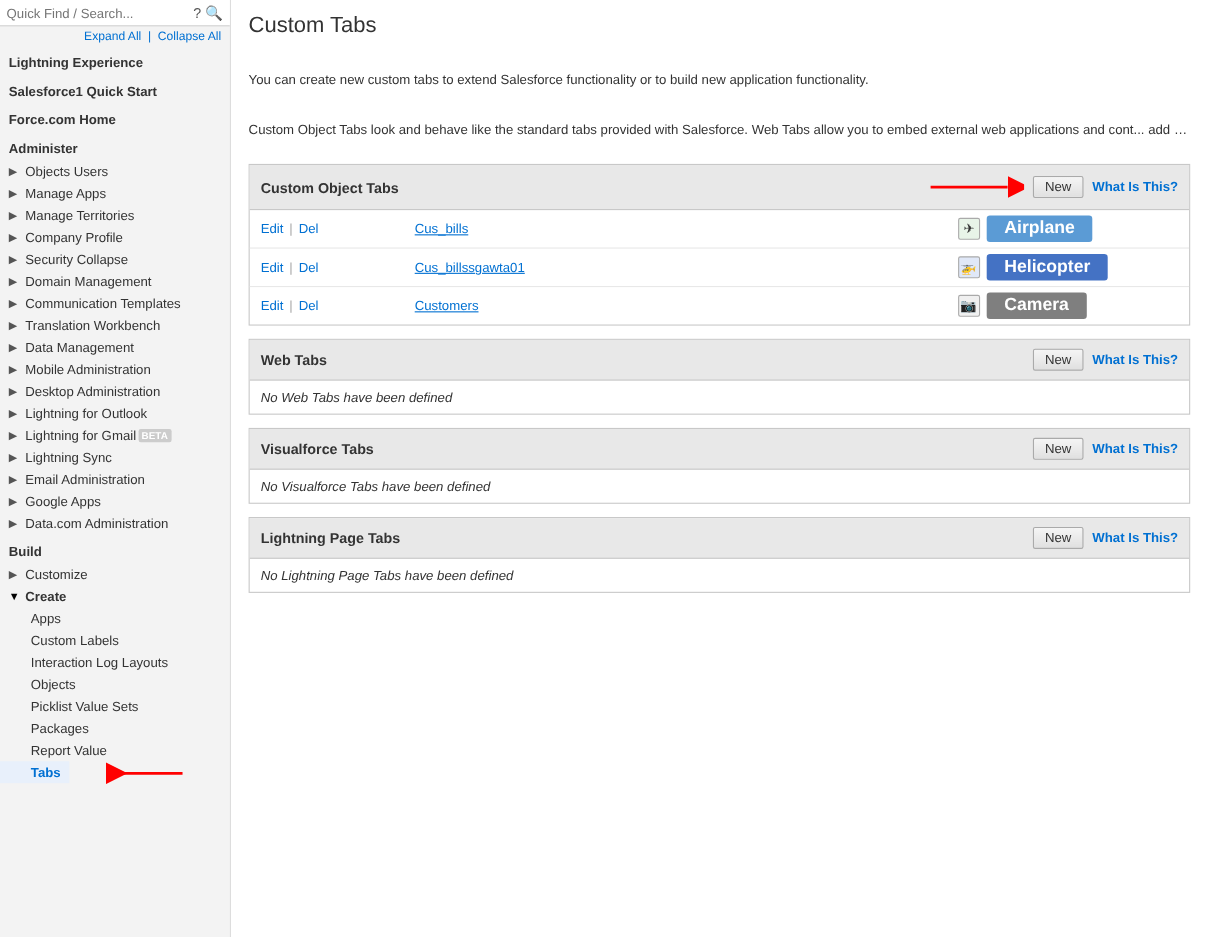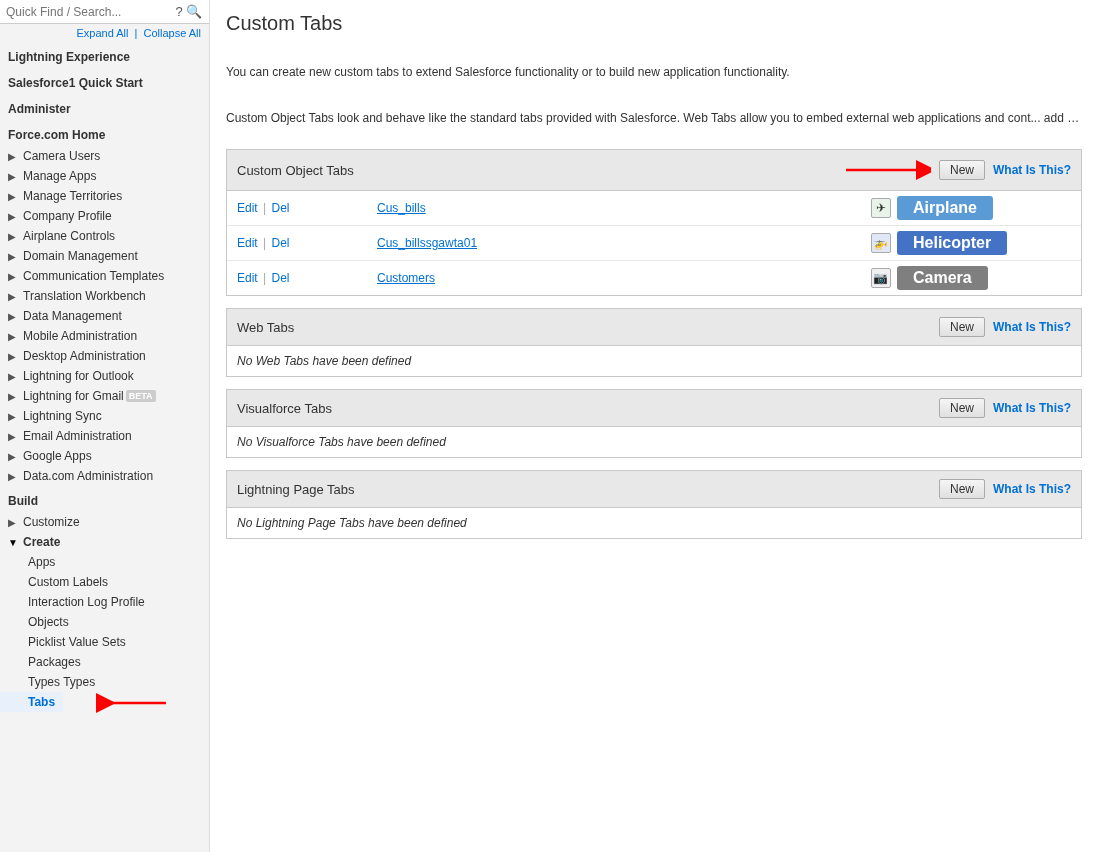--- a/index.html
+++ b/index.html
@@ -126,21 +126,21 @@
     }
     .section-header {
       display: flex;
       align-items: center;
       padding: 8px 10px;
       background: #e8e8e8;
       border-bottom: 1px solid #c8c8c8;
       gap: 8px;
     }
     .section-title {
-      font-weight: normal;
+      font-weight: bold;
       font-size: 13px;
       flex: 1;
     }
     .btn-new {
       display: inline-block;
       padding: 2px 10px;
       border: 1px solid #aaa;
       background: linear-gradient(to bottom, #f5f5f5, #e0e0e0);
       font-size: 12px;
       cursor: pointer;
@@ -233,43 +233,43 @@
   <div class="expand-collapse">
     <a>Expand All</a>
     &nbsp;|&nbsp;
     <a>Collapse All</a>
   </div>
 
   <div class="sidebar-section-title">Lightning Experience</div>
 
   <div class="sidebar-section-title">Salesforce1 Quick Start</div>
 
+  <div class="sidebar-section-title">Force.com Home</div>
+
   <div class="sidebar-section-title">Administer</div>
 
-  <div class="sidebar-section-title">Force.com Home</div>
-
-  <div class="sidebar-item">
-    <span class="arrow">▶</span>
-    <span>Camera Users</span>
+  <div class="sidebar-item">
+    <span class="arrow">▶</span>
+    <span>Objects Users</span>
   </div>
   <div class="sidebar-item">
     <span class="arrow">▶</span>
     <span>Manage Apps</span>
   </div>
   <div class="sidebar-item">
     <span class="arrow">▶</span>
     <span>Manage Territories</span>
   </div>
   <div class="sidebar-item">
     <span class="arrow">▶</span>
     <span>Company Profile</span>
   </div>
   <div class="sidebar-item">
     <span class="arrow">▶</span>
-    <span>Airplane Controls</span>
+    <span>Security Collapse</span>
   </div>
   <div class="sidebar-item">
     <span class="arrow">▶</span>
     <span>Domain Management</span>
   </div>
   <div class="sidebar-item">
     <span class="arrow">▶</span>
     <span>Communication Templates</span>
   </div>
   <div class="sidebar-item">
@@ -321,25 +321,25 @@
     <span>Customize</span>
   </div>
 
   <div class="create-section">
     <span class="arrow" style="color:#000;">▼</span>
     <span style="font-weight:bold;">Create</span>
   </div>
 
   <div class="sub-item">Apps</div>
   <div class="sub-item">Custom Labels</div>
-  <div class="sub-item">Interaction Log Profile</div>
+  <div class="sub-item">Interaction Log Layouts</div>
   <div class="sub-item">Objects</div>
   <div class="sub-item">Picklist Value Sets</div>
   <div class="sub-item">Packages</div>
-  <div class="sub-item">Types Types</div>
+  <div class="sub-item">Report Value</div>
 
   <div style="display:flex;align-items:flex-start;">
     <div class="sub-item active-tab" style="flex:0 0 auto;">Tabs</div>
     <svg width="80" height="22" viewBox="0 0 80 22" style="flex:1;">
       <defs>
         <marker id="arrowhead-left" markerWidth="8" markerHeight="8" refX="4" refY="4" orient="auto">
           <polygon points="8,0 8,8 0,4" fill="red"></polygon>
         </marker>
       </defs>
       <line x1="70" y1="11" x2="10" y2="11" stroke="red" stroke-width="2.5" marker-end="url(#arrowhead-left)"></line>

